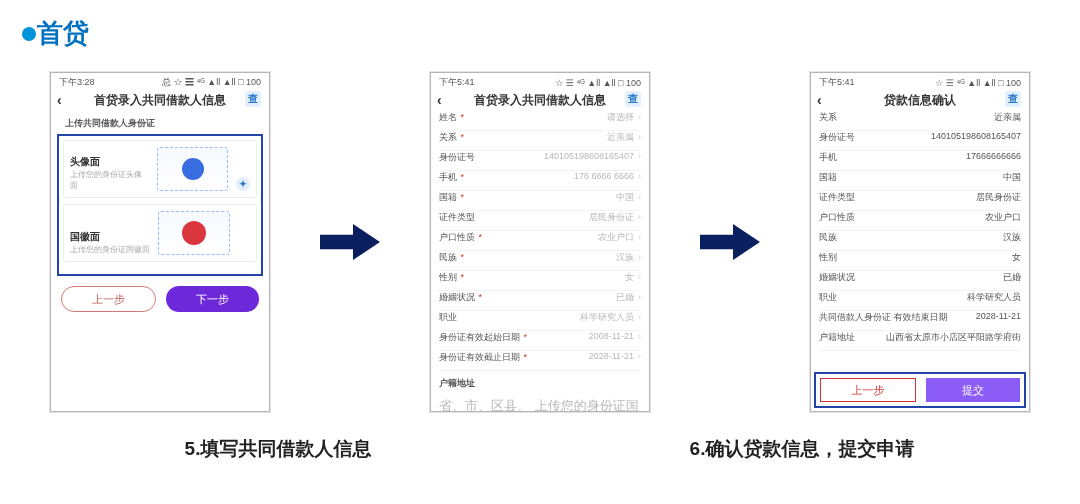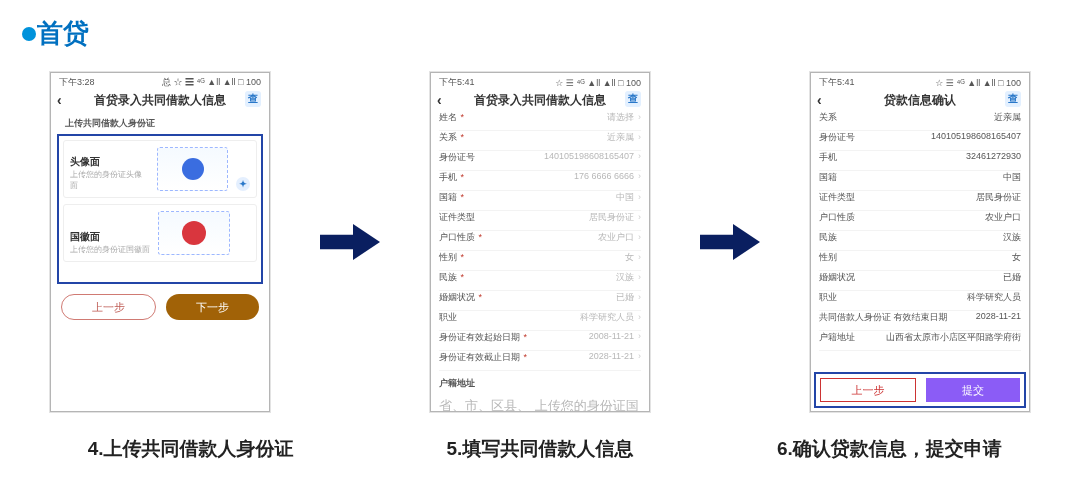--- a/index.html
+++ b/index.html
@@ -10,31 +10,31 @@
     .stage{display:flex;align-items:center;justify-content:space-around;padding:0 30px;margin-top:4px;height:370px}
     .col{display:flex;flex-direction:column;align-items:center}
     .phone{width:220px;height:340px;border:1px solid #b5b5b5;border-radius:0;background:#fff;overflow:hidden;position:relative;box-shadow:0 0 0 1px #e3e3e3}
     .status{display:flex;align-items:center;justify-content:space-between;font-size:9px;color:#555;padding:3px 8px 0}
     .nav{display:flex;align-items:center;justify-content:center;position:relative;font-size:12px;font-weight:600;color:#333;height:22px}
     .back{position:absolute;left:6px;font-size:14px;color:#333}
     .cha{position:absolute;right:8px;top:2px;width:16px;height:16px;border-radius:3px;background:#e3f0ff;color:#2a78c9;font-size:10px;display:flex;align-items:center;justify-content:center;font-weight:700}
     .sub{font-size:9px;color:#555;padding:6px 14px 2px;font-weight:600}
     .idbox{border:2px solid #2345a7;margin:2px 6px 8px;padding:4px}
     .idrow{background:#fff;border:1px solid #eee;border-radius:3px;padding:6px;display:flex;gap:8px;align-items:flex-end;margin-bottom:6px}
-    .idrow:last-child{margin-bottom:16px}
+    .idrow:last-child{margin-bottom:8px}
     .idtxt .t1{font-size:10px;color:#333;font-weight:600}
     .idtxt .t2{font-size:8px;color:#aaa}
     .card{width:72px;height:44px;border:1px dashed #9db7ff;border-radius:3px;display:flex;align-items:center;justify-content:center;background:linear-gradient(180deg,#f5faff,#fff)}
     .avatar{width:22px;height:22px;border-radius:50%;background:#3a6de0}
     .emblem{width:24px;height:24px;border-radius:50%;background:#d9363e}
     .insp{width:14px;height:14px;border-radius:50%;background:#e4effe;color:#2a78c9;font-size:9px;display:flex;align-items:center;justify-content:center;font-weight:700}
     .btns{display:flex;gap:10px;padding:2px 10px}
     .btn{flex:1;height:26px;border-radius:15px;font-size:11px;display:flex;align-items:center;justify-content:center}
     .btn.prev{border:1px solid #d07a73;color:#be5a53;background:#fff}
-    .btn.next{background:#a16207;color:#fff}
+    .btn.next{background:#6d28d9;color:#fff}
     
     .list{padding:0 8px;font-size:9px;color:#666}
     .row{display:flex;justify-content:space-between;height:20px;border-bottom:1px solid #f3f3f3}
     .row .lab{color:#555}
     .row .lab .req{color:#c0392b;margin-left:1px}
     .row .val{color:#b8b8b8}
     .row .val.dark{color:#555}
     .chev{color:#ccc;margin-left:4px;font-size:9px}
     .sec{font-size:9px;color:#555;font-weight:600;padding:6px 0 2px}
     .addrbox{margin:0 8px}
@@ -141,26 +141,26 @@
           </div>
           <div class="row">
             <span class="lab">证件类型</span>
             <span class="val">居民身份证<span class="chev">›</span></span>
           </div>
           <div class="row">
             <span class="lab">户口性质 <span class="req">*</span></span>
             <span class="val">农业户口<span class="chev">›</span></span>
           </div>
           <div class="row">
+            <span class="lab">民族 <span class="req">*</span></span>
+            <span class="val">汉族<span class="chev">›</span></span>
+          </div>
+          <div class="row">
             <span class="lab">性别 <span class="req">*</span></span>
             <span class="val">女<span class="chev">›</span></span>
-          </div>
-          <div class="row">
-            <span class="lab">民族 <span class="req">*</span></span>
-            <span class="val">汉族<span class="chev">›</span></span>
           </div>
           <div class="row">
             <span class="lab">婚姻状况 <span class="req">*</span></span>
             <span class="val">已婚<span class="chev">›</span></span>
           </div>
           <div class="row">
             <span class="lab">职业</span>
             <span class="val">科学研究人员<span class="chev">›</span></span>
           </div>
           <div class="row">
@@ -204,21 +204,21 @@
           <div class="row">
             <span class="lab">关系</span>
             <span class="val dark">近亲属</span>
           </div>
           <div class="row">
             <span class="lab">身份证号</span>
             <span class="val dark">140105198608165407</span>
           </div>
           <div class="row">
             <span class="lab">手机</span>
-            <span class="val dark">32461272930</span>
+            <span class="val dark">17666666666</span>
           </div>
           <div class="row">
             <span class="lab">国籍</span>
             <span class="val dark">中国</span>
           </div>
           <div class="row">
             <span class="lab">证件类型</span>
             <span class="val dark">居民身份证</span>
           </div>
           <div class="row">
@@ -253,16 +253,15 @@
       <div class="bbar">
         <div class="bbtn bprev">上一步</div>
         <div class="bbtn bsub">提交</div>
       </div>
     </div>
   </div>
 
 </div>
 
 <div class="caps">
-  <div class="cap">4.上传共同借款人身份证</div>
   <div class="cap">5.填写共同借款人信息</div>
   <div class="cap">6.确认贷款信息，提交申请</div>
 </div>
 
 </body></html>

